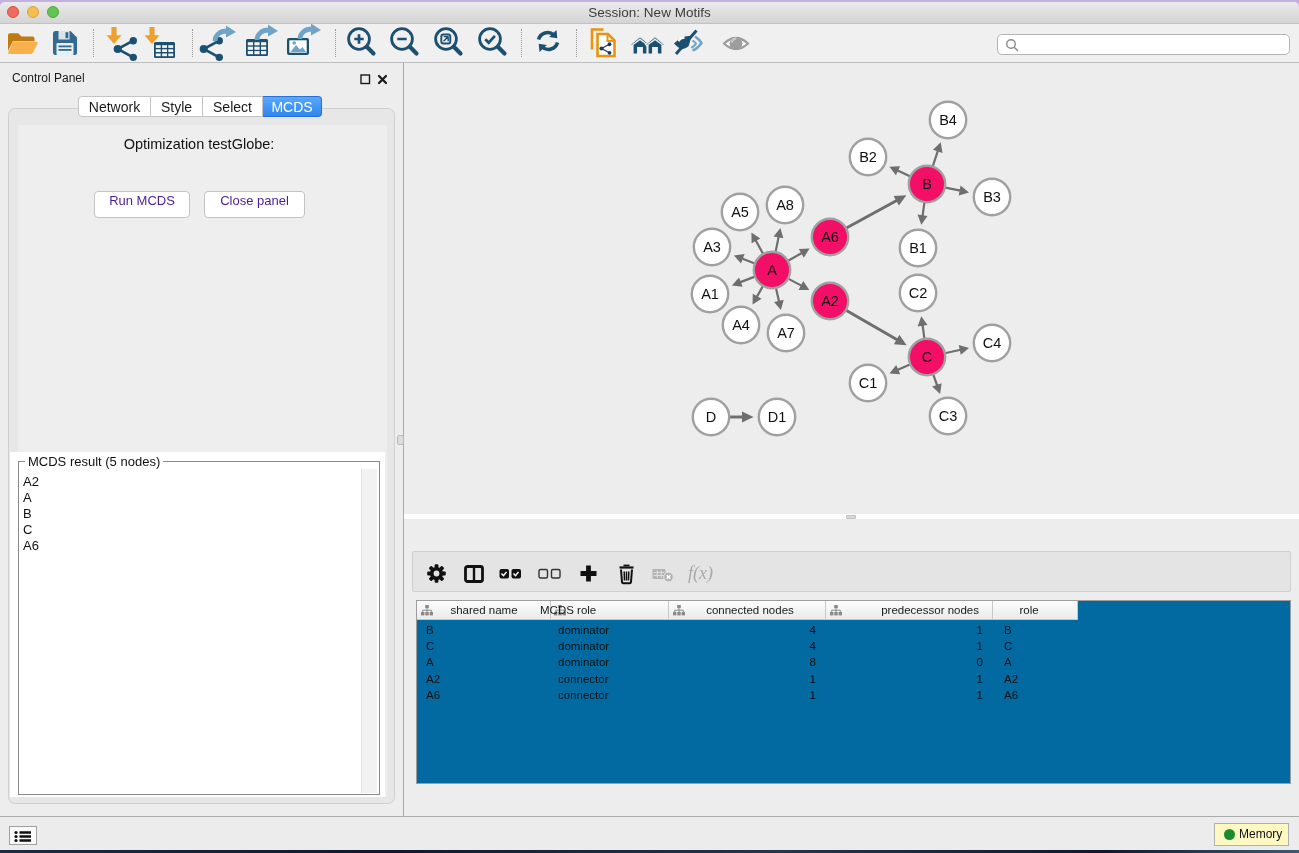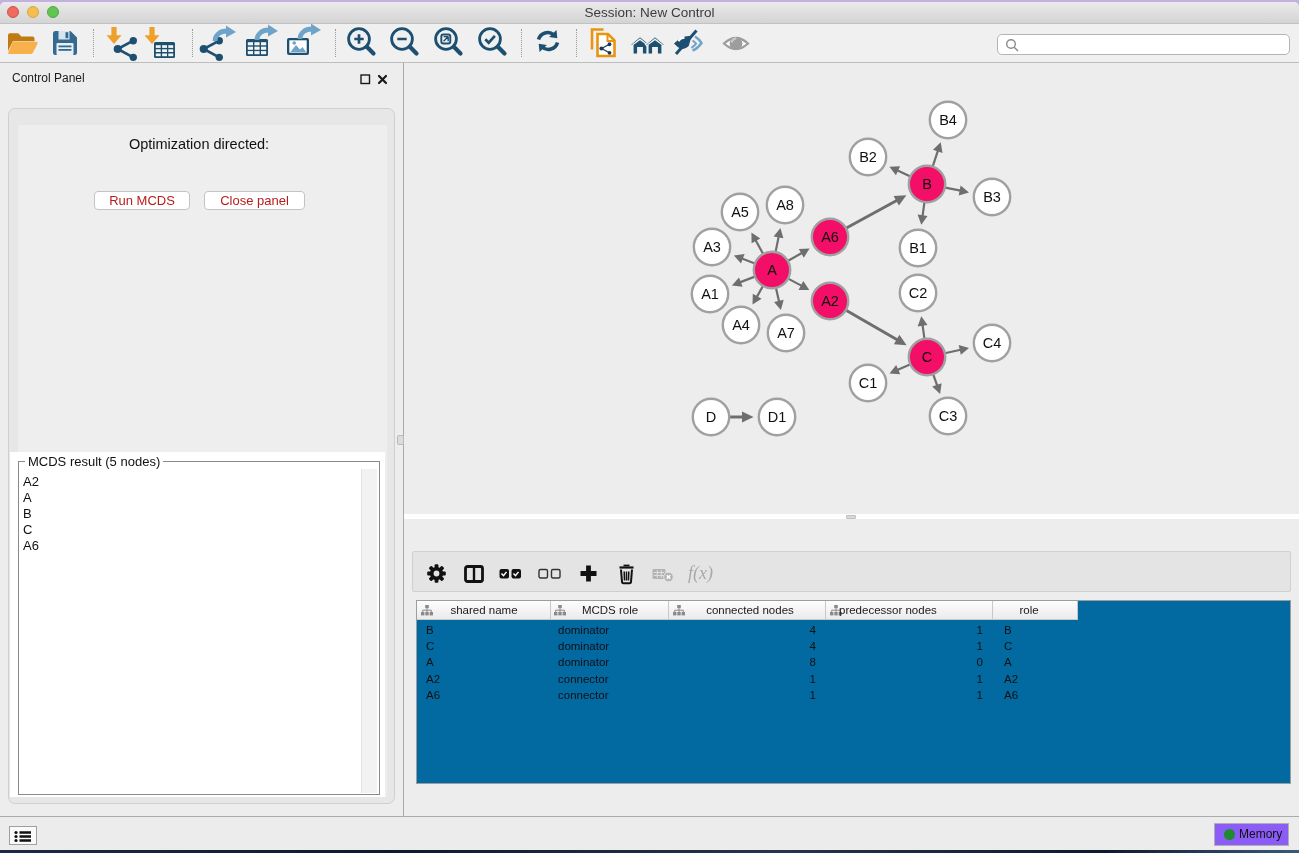--- a/index.html
+++ b/index.html
@@ -15,21 +15,21 @@
 .panel-title{font-size:12px;color:#1a1a1a}
 .cpanel{position:absolute;left:8px;top:106px;width:387px;height:696px;background:#e7e7e7;border:1px solid #cfcfcf;border-radius:7px}
 .cpanel-inner{position:absolute;left:9px;top:16px;width:369px;height:672px;background:#eeeeee;border-radius:2px}
 .tabs{position:absolute;left:78px;top:94px;height:21px;display:flex;z-index:5}
 .tab{height:21px;line-height:20px;font-size:14px;color:#1a1a1a;background:#fff;border:1px solid #c4c4c4;border-left:none;text-align:center}
 .tab.first{border-left:1px solid #c4c4c4;border-radius:4px 0 0 4px}
 .tab.last{border-radius:0 4px 4px 0}
 .tab.sel{background:linear-gradient(#58a9fc,#2f87ec);color:#fff;border-color:#2a6fd4}
 .combo{position:absolute;left:43px;top:156px;width:310px;height:21px;background:#fff;border:1px solid #b6b6b6;border-radius:4px;font-size:13px;color:#111}
 .combo .stepper{position:absolute;right:-1px;top:-1px;width:21px;height:21px;background:linear-gradient(#58a9fc,#2f87ec);border-radius:0 4px 4px 0}
-.btn{position:absolute;height:19px;background:#fff;border:1px solid #c3c3c3;border-radius:4px;font-size:13px;color:#b91c1c;text-align:center;line-height:17px}
+.btn{position:absolute;height:27px;background:#fff;border:1px solid #c3c3c3;border-radius:4px;font-size:13px;color:#4c1d95;text-align:center;line-height:17px}
 .mcds-white{position:absolute;left:10px;top:450px;width:375px;height:345px;background:#fff}
 .fieldset{position:absolute;left:8px;top:9px;width:362px;height:334px;border:1px solid #8a8a8a}
 .legend{position:absolute;left:6px;top:-8px;background:#fff;font-size:13px;color:#111;padding:0 3px}
 .mcds-list{position:absolute;left:4px;top:12px;font-size:13px;color:#111;line-height:16px}
 .sbtrack{position:absolute;right:2px;top:7px;width:16px;height:324px;background:#f2f2f2;border-left:1px solid #e2e2e2}
 .vdiv{position:absolute;left:403px;top:61px;width:1px;height:753px;background:#ababab}
 .grip{position:absolute;left:397px;top:433px;width:7px;height:10px;background:#dcdcdc;border:1px solid #bbb;border-radius:2px}
 .netwin{position:absolute;left:404px;top:63px;width:895px;height:448px;background:#fff;border:1px solid #9b9b9b;border-right:none}
 .nettitle{position:absolute;left:0;top:0;width:100%;height:20px;background:linear-gradient(#f2f2f2,#d8d8d8);border-bottom:1px solid #9b9b9b}
 .ntl{position:absolute;top:3.5px;width:11px;height:11px;border-radius:50%}
@@ -39,31 +39,31 @@
 .tblwrap{position:absolute;left:416px;top:598px;width:875px;height:184px;background:#0369a1;border:1px solid #9d9d9d}
 .thead{position:absolute;left:0;top:0;height:19px;background:linear-gradient(#fdfdfd,#ebebeb);border-bottom:1px solid #c8c8c8;font-size:11.5px;color:#1a1a1a}
 .th{position:absolute;top:0;height:19px;border-right:1px solid #c8c8c8}
 .trow{position:absolute;font-size:11.5px;color:#111;height:16px;line-height:16px}
 .btabs{position:absolute;left:672px;top:789px;height:18px;display:flex}
 .btab{height:18px;line-height:17px;font-size:13px;color:#111;background:#fff;border:1px solid #c4c4c4;border-left:none;text-align:center}
 .btab.first{border-left:1px solid #c4c4c4;border-radius:4px 0 0 4px}
 .btab.last{border-radius:0 4px 4px 0}
 .btab.sel{background:linear-gradient(#58a9fc,#2f87ec);color:#fff;border-color:#2a6fd4}
 .statusbar{position:absolute;left:0;top:814px;width:100%;height:34px;background:#ececec;border-top:1px solid #ababab}
-.memory{position:absolute;right:10px;top:6px;width:75px;height:23px;background:#8b5cf6;border:1px solid #b0b0b0;font-size:12px;color:#111;line-height:21px}
+.memory{position:absolute;right:10px;top:6px;width:75px;height:23px;background:#fef9c3;border:1px solid #b0b0b0;font-size:12px;color:#111;line-height:21px}
 .listbtn{position:absolute;left:9px;top:9px;width:28px;height:19px;background:#fafafa;border:1px solid #9f9f9f}
 .desktopbottom{position:absolute;left:0;top:850px;width:1299px;height:3px;background:linear-gradient(90deg,#1b2a45,#0e1930 30%,#24354f 60%,#0e1930 85%,#3a5a78)}
 </style></head>
 <body>
 <div class="window">
  <div class="titlebar">
   <div class="tl" style="left:7px;background:#ed6b5f;border:1px solid #d35247"></div>
   <div class="tl" style="left:27px;background:#f5bf4f;border:1px solid #d9a23f"></div>
   <div class="tl" style="left:47px;background:#61c554;border:1px solid #52a63e"></div>
-  <div class="title">Session: New Control</div>
+  <div class="title">Session: New Motifs</div>
  </div>
  <div class="toolbar" id="toolbar">
       <svg style="position:absolute;left:3px;top:0px" width="36" height="38" viewBox="0 0 36 38">
         <path d="M5 27 V11.2 a2 2 0 0 1 2-2 h8.3 l3 3.2 h11.2 a2 2 0 0 1 2 2 v2.8 H9.8 Z" fill="#c07a12"></path>
         <path d="M9.5 17.8 h24 a1.2 1.2 0 0 1 1.1 1.6 L30 28.6 a2 2 0 0 1-1.9 1.4 H6.3 a1.2 1.2 0 0 1-1.1-1.6 L9 19.2 Z" fill="#f6b14c"></path>
       </svg>
       <svg style="position:absolute;left:46px;top:0px" width="36" height="38" viewBox="0 0 36 38">
         <path d="M7 9.5 a2.5 2.5 0 0 1 2.5-2.5 H24.5 L31 13.5 V28.5 a2.5 2.5 0 0 1-2.5 2.5 H9.5 A2.5 2.5 0 0 1 7 28.5 Z" fill="#35698f"></path>
         <rect x="12.5" y="7" width="11" height="8.5" fill="#d7e4ee"></rect>
         <rect x="19.5" y="8.2" width="2.8" height="6" fill="#35698f"></rect>
@@ -200,21 +200,27 @@
       <svg style="position:absolute;left:360px;top:12px" width="11" height="11">
         <rect x="1" y="1" width="8.5" height="8.5" stroke="#1a1a1a" stroke-width="1.4" fill="none"></rect>
       </svg>
       <svg style="position:absolute;left:377px;top:12px" width="11" height="11">
         <path d="M2 2 L9 9 M9 2 L2 9" stroke="#1a1a1a" stroke-width="2.2" stroke-linecap="round"></path>
       </svg>
     </div>
  <div class="cpanel">
       <div class="cpanel-inner"></div>
     </div>
- <div class="abs" style="left:0;top:134px;width:398px;text-align:center;font-size:14.5px;color:#111">Optimization directed:</div>
+ <div class="tabs">
+   <div class="tab first" style="width:73px">Network</div>
+      <div class="tab" style="width:52px">Style</div>
+      <div class="tab" style="width:60px">Select</div>
+      <div class="tab sel last" style="width:59px">MCDS</div>
+ </div>
+ <div class="abs" style="left:0;top:134px;width:398px;text-align:center;font-size:14.5px;color:#111">Optimization testGlobe:</div>
  <div class="btn" style="left:94px;top:189px;width:96px">Run MCDS</div>
  <div class="btn" style="left:204px;top:189px;width:101px">Close panel</div>
  <div class="mcds-white">
    <div class="fieldset">
         <span class="legend">MCDS result (5 nodes)</span>
      <div class="mcds-list">A2<br>A<br>B<br>C<br>A6</div>
      <div class="sbtrack"></div>
    </div>
  </div>
  <div class="vdiv"></div>
@@ -364,39 +370,39 @@
         </svg>
         <div style="position:absolute;left:-3px;top:0;width:140px;text-align:center;line-height:19px">shared name</div>
         <div class="th" style="left:134px;width:118px"></div>
         <svg style="position:absolute;left:137px;top:4px" width="12" height="12">
           <rect x="4.2" y="0" width="3.6" height="3.2" fill="#8a8a8a"></rect>
           <path d="M6 3.2 V5.2 M1.7 7 V5.2 H10.3 V7 M6 5.2 V7" stroke="#8a8a8a" stroke-width="1" fill="none"></path>
           <rect x="0" y="7" width="3.4" height="3.4" fill="#8a8a8a"></rect>
           <rect x="4.3" y="7" width="3.4" height="3.4" fill="#8a8a8a"></rect>
           <rect x="8.6" y="7" width="3.4" height="3.4" fill="#8a8a8a"></rect>
         </svg>
-        <div style="position:absolute;left:123px;top:0;width:140px;text-align:center;line-height:19px">MCDS role</div>
+        <div style="position:absolute;left:123px;top:0;width:140px;text-align:left;line-height:19px">MCDS role</div>
         <div class="th" style="left:252px;width:157px"></div>
         <svg style="position:absolute;left:256px;top:4px" width="12" height="12">
           <rect x="4.2" y="0" width="3.6" height="3.2" fill="#8a8a8a"></rect>
           <path d="M6 3.2 V5.2 M1.7 7 V5.2 H10.3 V7 M6 5.2 V7" stroke="#8a8a8a" stroke-width="1" fill="none"></path>
           <rect x="0" y="7" width="3.4" height="3.4" fill="#8a8a8a"></rect>
           <rect x="4.3" y="7" width="3.4" height="3.4" fill="#8a8a8a"></rect>
           <rect x="8.6" y="7" width="3.4" height="3.4" fill="#8a8a8a"></rect>
         </svg>
         <div style="position:absolute;left:263px;top:0;width:140px;text-align:center;line-height:19px">connected nodes</div>
         <div class="th" style="left:409px;width:167px"></div>
         <svg style="position:absolute;left:413px;top:4px" width="12" height="12">
           <rect x="4.2" y="0" width="3.6" height="3.2" fill="#8a8a8a"></rect>
           <path d="M6 3.2 V5.2 M1.7 7 V5.2 H10.3 V7 M6 5.2 V7" stroke="#8a8a8a" stroke-width="1" fill="none"></path>
           <rect x="0" y="7" width="3.4" height="3.4" fill="#8a8a8a"></rect>
           <rect x="4.3" y="7" width="3.4" height="3.4" fill="#8a8a8a"></rect>
           <rect x="8.6" y="7" width="3.4" height="3.4" fill="#8a8a8a"></rect>
         </svg>
-        <div style="position:absolute;left:422px;top:0;width:140px;text-align:left;line-height:19px">predecessor nodes</div>
+        <div style="position:absolute;left:422px;top:0;width:140px;text-align:right;line-height:19px">predecessor nodes</div>
         <div class="th" style="left:576px;width:85px"></div>
         <div style="position:absolute;left:542px;top:0;width:140px;text-align:center;line-height:19px">role</div>
       </div>
       <div class="trow" style="left:0;top:21.0px;width:100%">
         <span style="position:absolute;left:9px">B</span>
         <span style="position:absolute;left:141px">dominator</span>
         <span style="position:absolute;left:299px;width:100px;text-align:right">4</span>
         <span style="position:absolute;left:466px;width:100px;text-align:right">1</span>
         <span style="position:absolute;left:587px">B</span>
       </div>

